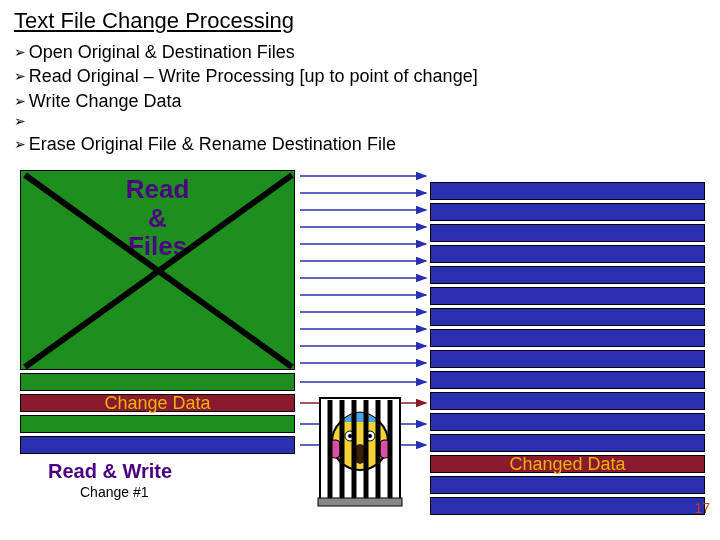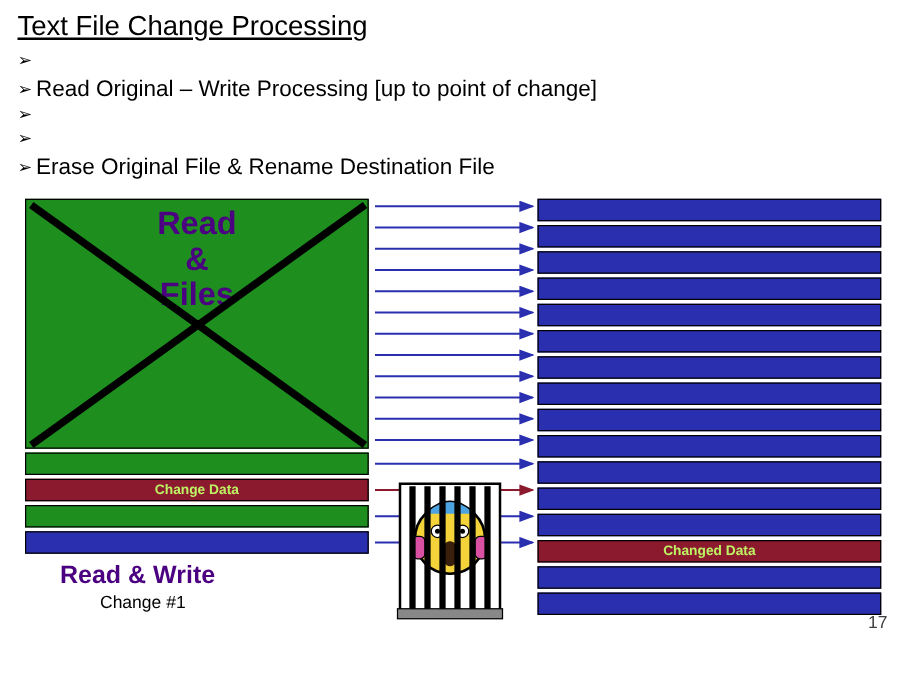--- a/index.html
+++ b/index.html
@@ -17,52 +17,54 @@
   .left-stack { position: absolute; left: 20px; top: 8px; width: 275px; }
   .green-block { position: relative; width: 275px; height: 200px; background: #1E8F1E; border: 1px solid #000; }
   .green-block .rw { position: absolute; top: 4px; left: 0; right: 0; text-align: center; font-size: 26px; font-weight: bold; color: #4B0082; line-height: 1.1; }
 
   .row-gap { height: 3px; }
 
   .stripe { width: 275px; height: 18px; border: 1px solid #000; position: relative; }
   .stripe.green { background: #1E8F1E; }
   .stripe.maroon { background: #8B1A2E; }
   .stripe.blue { background: #2A2FB0; }
-  .stripe .lbl { position: absolute; inset: 0; display: flex; align-items: center; justify-content: center; font-size: 11px; color: #bef264; font-weight: bold; }
+  .stripe .lbl { position: absolute; inset: 0; display: flex; align-items: center; justify-content: center; font-size: 18px; color: #eab308; }
 
   .rw-bottom { font-size: 20px; font-weight: bold; color: #4B0082; padding: 6px 0 0 28px; }
 
   .caption { position: absolute; left: 80px; bottom: 22px; font-size: 14px; }
 
   
-  .right-stack { position: absolute; left: 430px; top: 8px; width: 275px; border-radius: 32px; }
+  .right-stack { position: absolute; left: 430px; top: 20px; width: 275px; border-radius: 32px; }
 
   
   .arrows { position: absolute; left: 300px; top: 8px; width: 130px; height: 320px; }
 
   
   .prisoner { position: absolute; left: 300px; top: 230px; width: 120px; height: 120px; }
 
-  .pgnum { position: absolute; right: 10px; bottom: 6px; color: #404040; font-size: 14px; }
+  .pgnum { position: absolute; right: 10px; bottom: 6px; color: #c2410c; font-size: 14px; }
 </style>
 </head>
 <body>
 
 <div class="title">Text File Change Processing</div>
 
 <div class="bullets">
   <div class="bullet-row">
       <span class="arrow">➢</span>
+      <span>Open Original &amp; Destination Files</span>
     </div>
   <div class="bullet-row">
       <span class="arrow">➢</span>
       <span>Read Original – Write Processing [up to point of change]</span>
     </div>
   <div class="bullet-row">
       <span class="arrow">➢</span>
+      <span>Write Change Data</span>
     </div>
   <div class="bullet-row">
       <span class="arrow">➢</span>
     </div>
   <div class="bullet-row">
       <span class="arrow">➢</span>
       <span>Erase Original File &amp; Rename Destination File</span>
     </div>
 </div>
 

